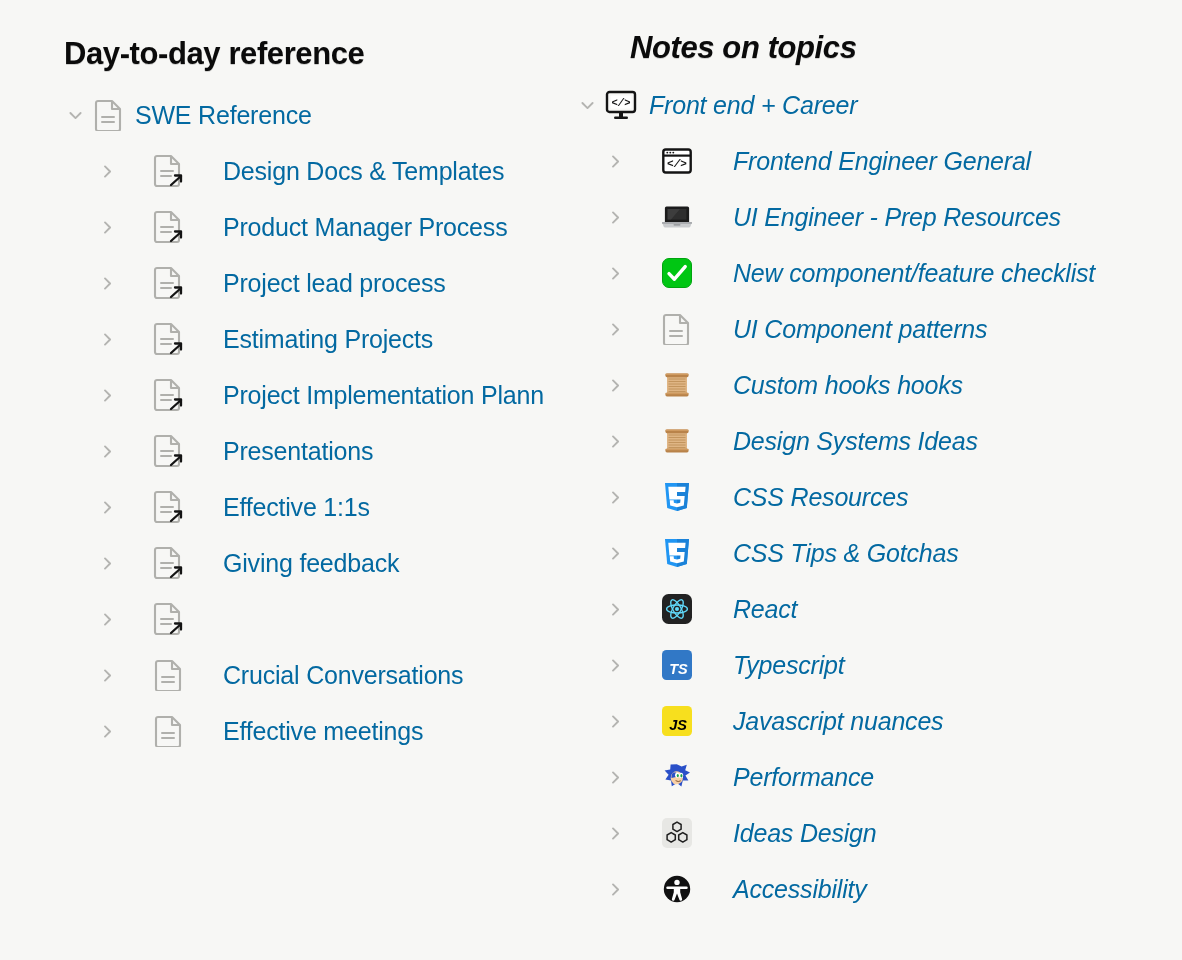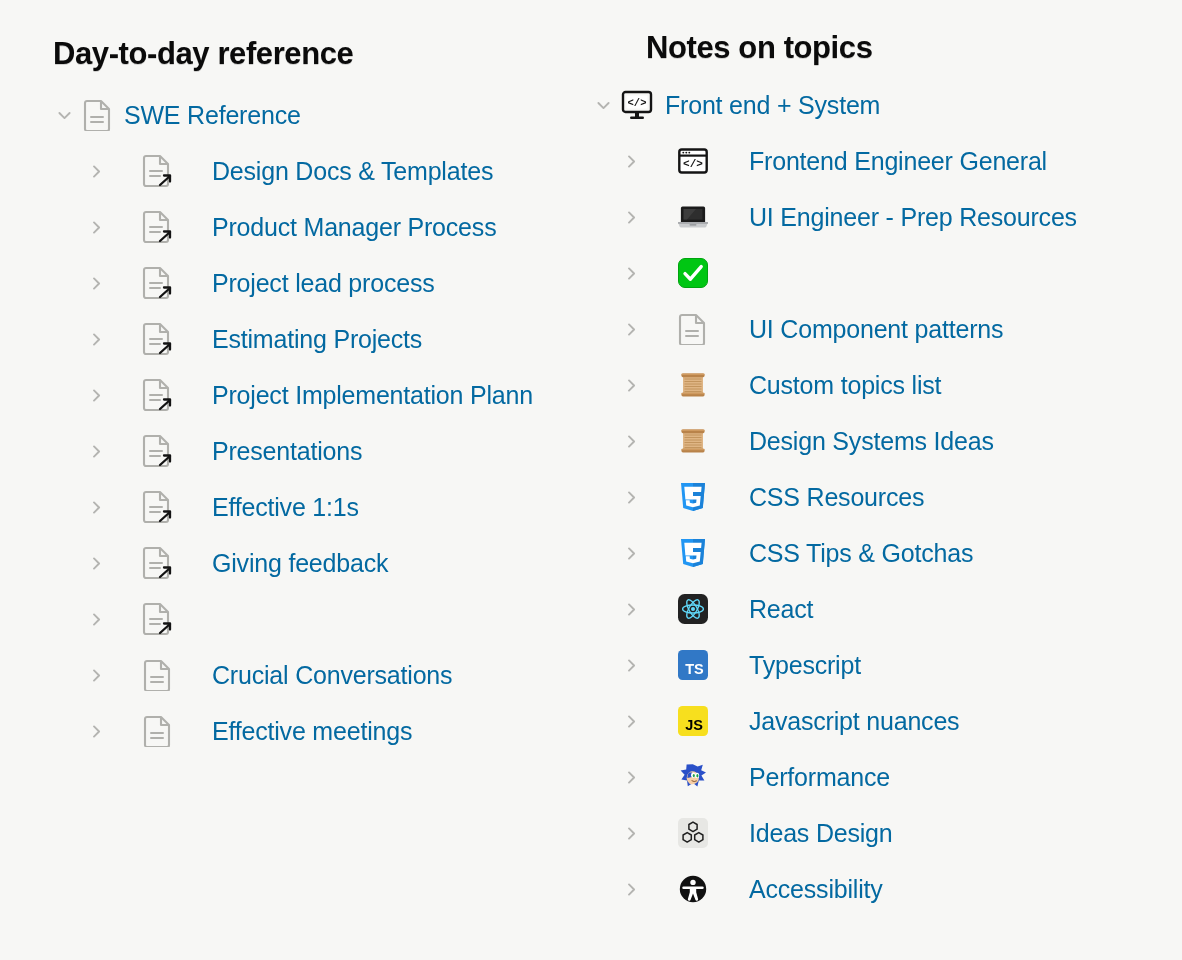--- a/index.html
+++ b/index.html
@@ -22,22 +22,22 @@
     width: 1182px;
     height: 960px;
     background: #f7f7f5;
   }
 
   
   .column {
     position: absolute;
     top: 0;
   }
-  .column.left  { left: 51px;  width: 520px; }
-  .column.right { left: 590px; width: 580px; }
+  .column.left  { left: 62px;  width: 520px; }
+  .column.right { left: 574px; width: 580px; font-style: italic; }
 
   .col-title {
     font-size: 31px;
     font-weight: bold;
     color: #0b0b0b;
     letter-spacing: -0.4px;
     line-height: 1;
     text-shadow: 0 1px 0 rgba(0,0,0,0.16);
     white-space: nowrap;
   }
@@ -338,21 +338,21 @@
           </span>
           <span class="icon-wrap">
             <svg width="32" height="30" viewBox="0 0 32 30">
         <rect x="2" y="2" width="28" height="20" rx="2.5" fill="none" stroke="#141414" stroke-width="2.4"></rect>
         <rect x="5.5" y="5.5" width="21" height="13" rx="1" fill="#ffffff"></rect>
         <text x="16" y="15.8" text-anchor="middle" font-family="'Liberation Mono', monospace" font-size="10.5" font-weight="bold" fill="#141414">&lt;/&gt;</text>
         <rect x="14" y="22" width="4" height="5" fill="#141414"></rect>
         <rect x="9" y="26.5" width="14" height="2.6" rx="1.3" fill="#141414"></rect>
       </svg>
           </span>
-          <span class="label">Front end + System</span>
+          <span class="label">Front end + Career</span>
         </div>
         <div class="row child">
           <span class="chev">
             <svg width="17" height="17" viewBox="0 0 17 17">
               <path d="M6 3.4 L11.1 8.5 L6 13.6" fill="none" stroke="#b4b4b1" stroke-width="1.9" stroke-linecap="round" stroke-linejoin="round"></path>
             </svg>
           </span>
           <span class="icon-wrap">
             <svg width="30" height="28" viewBox="0 0 30 28">
         <rect x="1.3" y="2.5" width="27.4" height="23" rx="2.4" fill="#ffffff" stroke="#141414" stroke-width="2.4"></rect>
@@ -389,20 +389,21 @@
               <path d="M6 3.4 L11.1 8.5 L6 13.6" fill="none" stroke="#b4b4b1" stroke-width="1.9" stroke-linecap="round" stroke-linejoin="round"></path>
             </svg>
           </span>
           <span class="icon-wrap">
             <svg width="30" height="30" viewBox="0 0 30 30">
         <rect x="0.5" y="0.5" width="29" height="29" rx="6.5" fill="#00c613"></rect>
         <rect x="0.5" y="0.5" width="29" height="29" rx="6.5" fill="none" stroke="#00a40f" stroke-width="1"></rect>
         <path d="M7 15.6 L12.4 21.2 L23.2 8.6" fill="none" stroke="#ffffff" stroke-width="3.4" stroke-linecap="round" stroke-linejoin="round"></path>
       </svg>
           </span>
+          <span class="label">New component/feature checklist</span>
         </div>
         <div class="row child">
           <span class="chev">
             <svg width="17" height="17" viewBox="0 0 17 17">
               <path d="M6 3.4 L11.1 8.5 L6 13.6" fill="none" stroke="#b4b4b1" stroke-width="1.9" stroke-linecap="round" stroke-linejoin="round"></path>
             </svg>
           </span>
           <span class="icon-wrap">
             <svg width="30" height="32" viewBox="0 0 30 32">
         <path d="M4 2 h14 l8 8 v20 a2 2 0 0 1 -2 2 H4 a2 2 0 0 1 -2 -2 V4 a2 2 0 0 1 2 -2 z" fill="none" stroke="#b0b0ac" stroke-width="2.1" stroke-linejoin="round"></path>
@@ -429,21 +430,21 @@
           <line x1="6.5" y1="16.5" x2="23.5" y2="16.5"></line>
           <line x1="6.5" y1="19" x2="23.5" y2="19"></line>
           <line x1="6.5" y1="21.5" x2="23.5" y2="21.5"></line>
         </g>
         <rect x="3.4" y="3.6" width="23.2" height="3.6" rx="1.6" fill="#b9834a"></rect>
         <rect x="3.4" y="22.8" width="23.2" height="3.6" rx="1.6" fill="#b9834a"></rect>
         <rect x="3.4" y="3.6" width="23.2" height="1.5" rx="0.7" fill="#cf9a60"></rect>
         <rect x="3.4" y="22.8" width="23.2" height="1.5" rx="0.7" fill="#cf9a60"></rect>
       </svg>
           </span>
-          <span class="label">Custom topics list</span>
+          <span class="label">Custom hooks hooks</span>
         </div>
         <div class="row child">
           <span class="chev">
             <svg width="17" height="17" viewBox="0 0 17 17">
               <path d="M6 3.4 L11.1 8.5 L6 13.6" fill="none" stroke="#b4b4b1" stroke-width="1.9" stroke-linecap="round" stroke-linejoin="round"></path>
             </svg>
           </span>
           <span class="icon-wrap">
             <svg width="30" height="30" viewBox="0 0 30 30">
         <rect x="5" y="6" width="20" height="18" fill="#dfb584"></rect>

